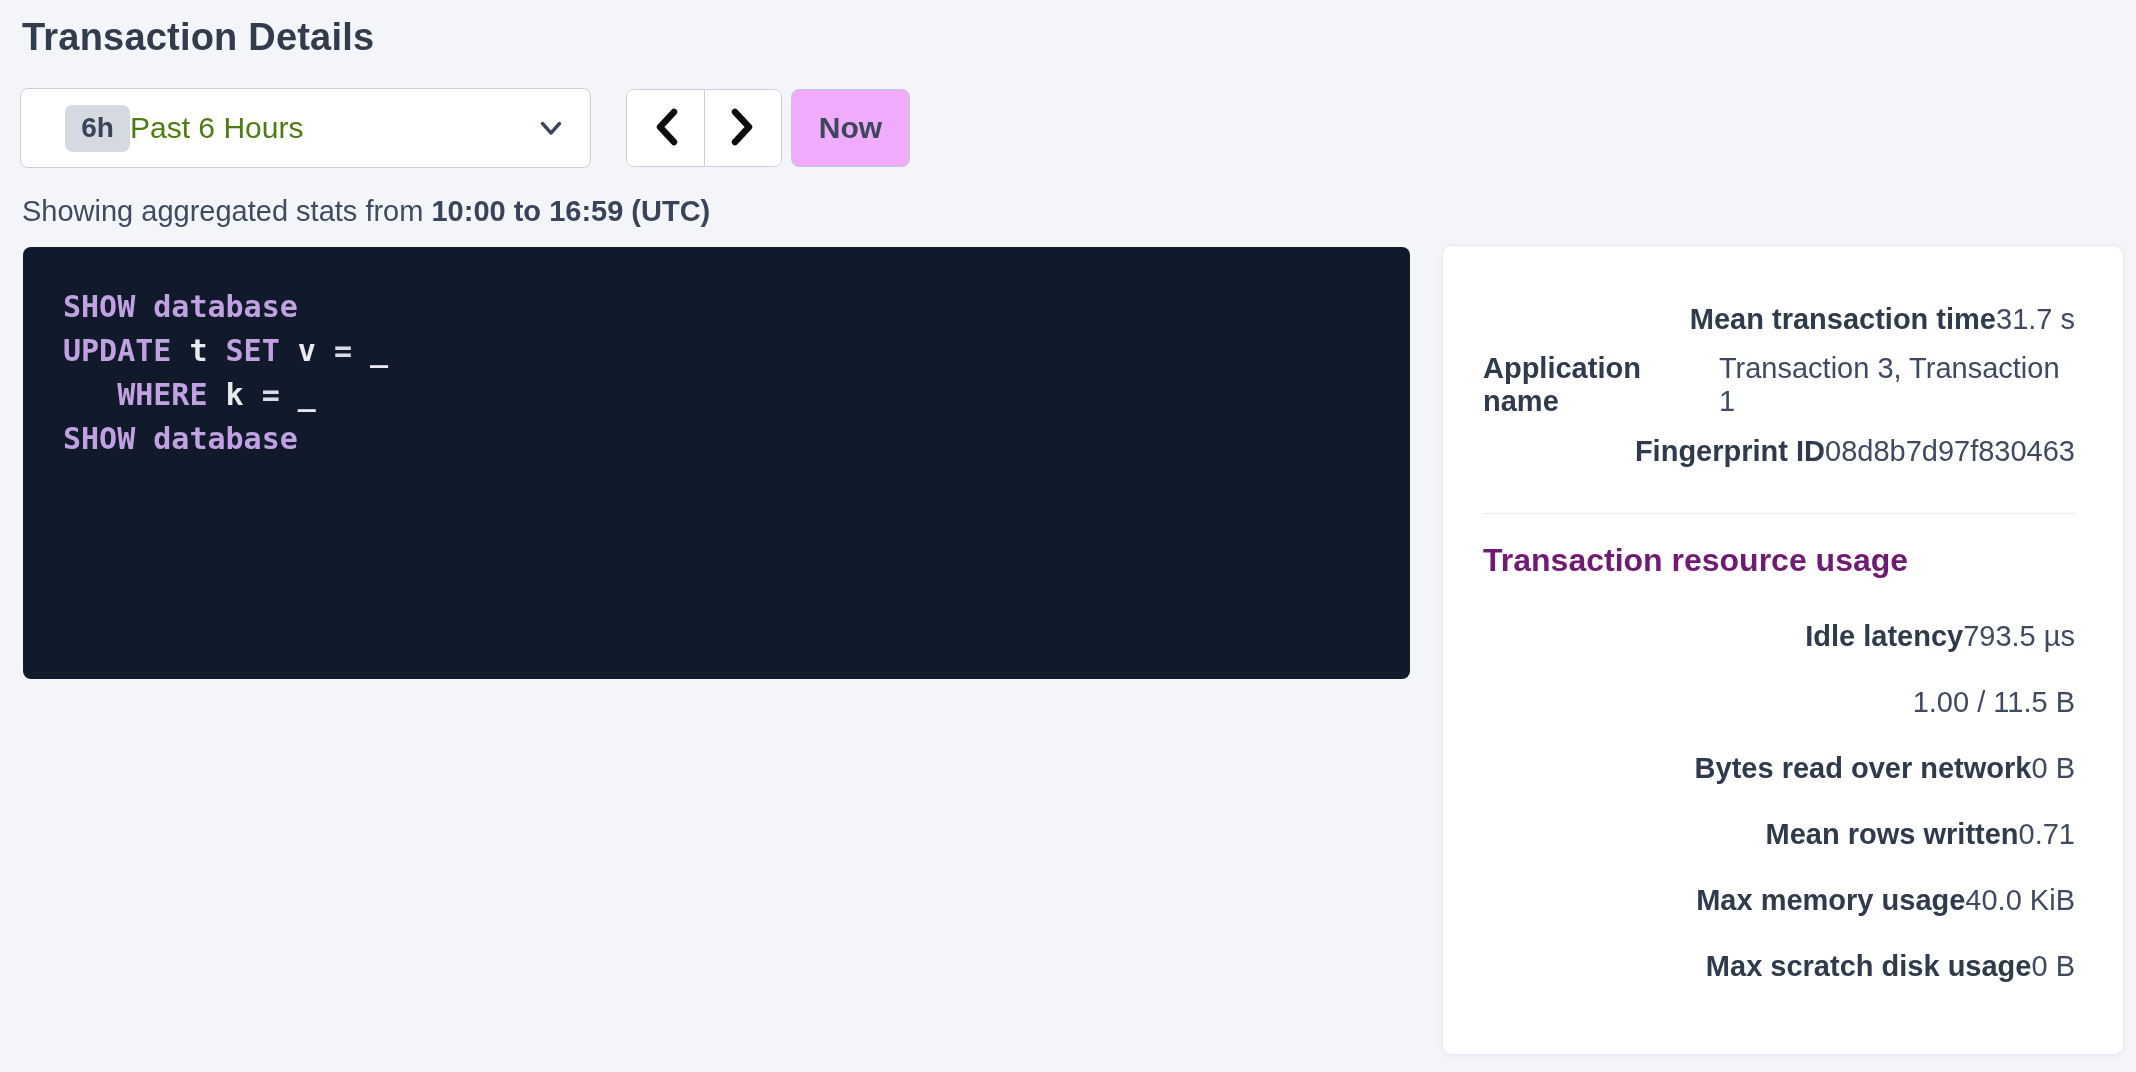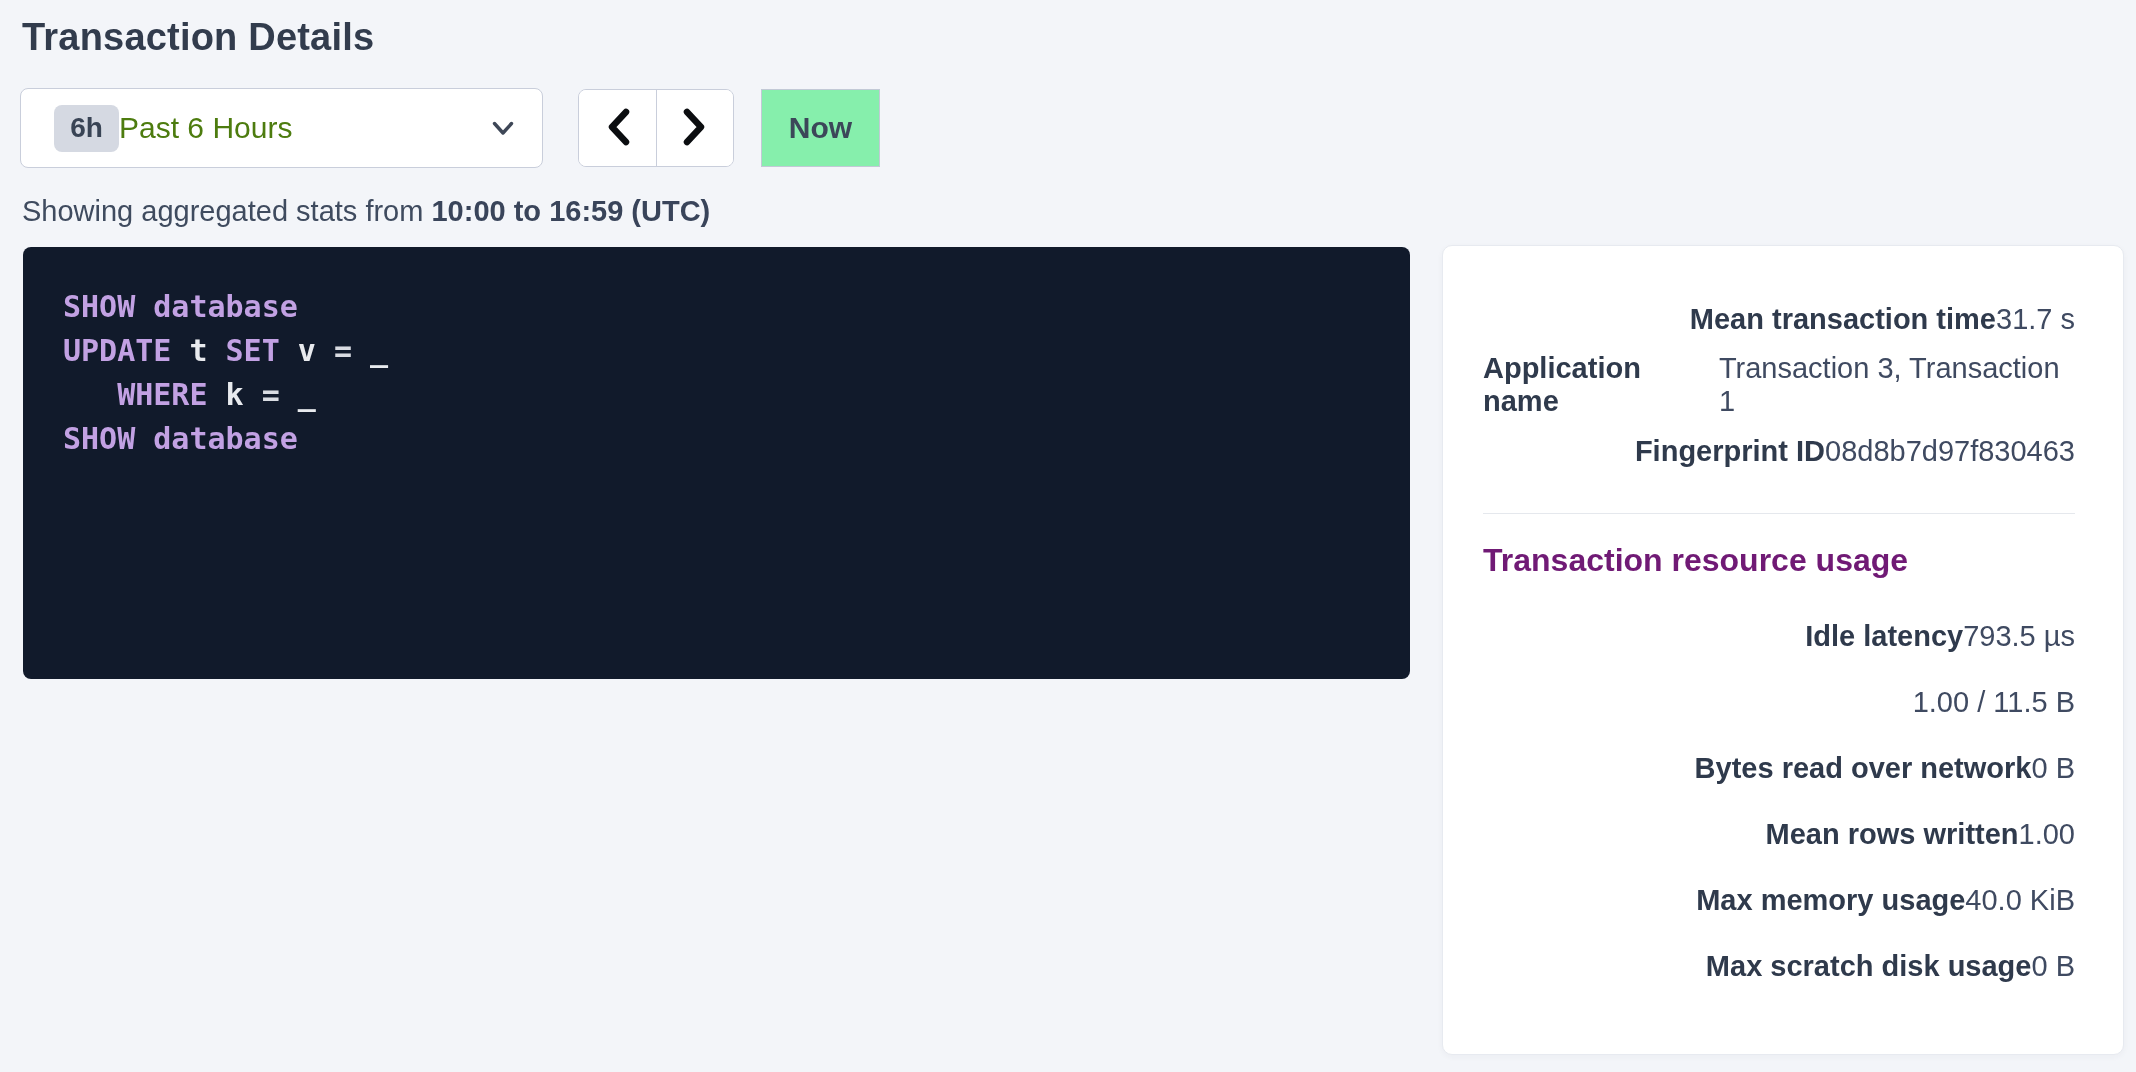--- a/index.html
+++ b/index.html
@@ -14,26 +14,26 @@
   .page-title {
     position: absolute; left: 22px; top: 16px;
     font-size: 38px; font-weight: bold; color: #323c4d;
     letter-spacing: 0.2px;
   }
   .controls-row {
     position: absolute; left: 20px; top: 88px;
     display: flex; align-items: center; height: 80px;
   }
   .time-select {
-    width: 523px; height: 80px;
+    width: 571px; height: 80px;
     background: #ffffff;
     border: 1px solid #c9cedb;
     border-radius: 8px;
     display: flex; align-items: center;
-    padding-left: 33px; padding-right: 28px;
+    padding-left: 44px; padding-right: 28px;
     cursor: pointer;
     position: relative;
   }
   .range-badge {
     min-width: 65px; height: 47px;
     background: #d5d9e2;
     border-radius: 8px;
     display: flex; align-items: center; justify-content: center;
     font-size: 28px; font-weight: bold; color: #394455;
     padding: 0 14px;
@@ -48,24 +48,24 @@
     background: #ffffff; height: 78px; overflow: hidden;
   }
   .nav-btn {
     width: 77px; height: 100%;
     background: #ffffff; border: none;
     display: flex; align-items: center; justify-content: center;
     cursor: pointer;
   }
   .nav-btn + .nav-btn { border-left: 1px solid #c9cedb; }
   .now-btn {
-    margin-left: 27px;
+    margin-left: 9px;
     width: 119px; height: 78px;
-    background: #86efac;
-    border: 1px solid #c2c9d6; border-radius: 0;
+    background: #f0abfc;
+    border: 1px solid #c2c9d6; border-radius: 8px;
     font-family: "Liberation Sans", sans-serif;
     font-size: 30px; font-weight: bold; color: #3c4759;
     cursor: pointer;
   }
   .subtitle {
     position: absolute; left: 22px; top: 179px;
     font-size: 29px; color: #3f4b5f; margin-top: 16px;
   }
   .subtitle b { font-weight: bold; color: #39445a; }
   .code-block {
@@ -177,21 +177,21 @@
       </div>
       <div class="srow">
         <span class="svalue">1.00 / 11.5 B</span>
       </div>
       <div class="srow">
         <span class="slabel">Bytes read over network</span>
         <span class="svalue">0 B</span>
       </div>
       <div class="srow">
         <span class="slabel">Mean rows written</span>
-        <span class="svalue">1.00</span>
+        <span class="svalue">0.71</span>
       </div>
       <div class="srow">
         <span class="slabel">Max memory usage</span>
         <span class="svalue">40.0 KiB</span>
       </div>
       <div class="srow">
         <span class="slabel">Max scratch disk usage</span>
         <span class="svalue">0 B</span>
       </div>
     </div>

